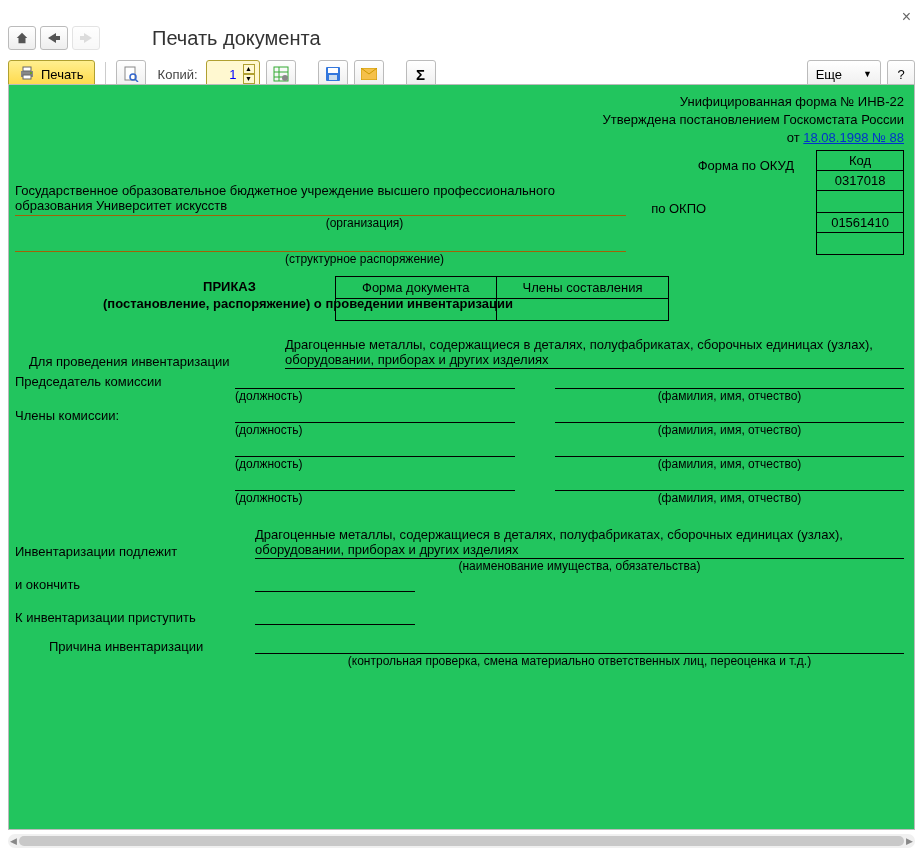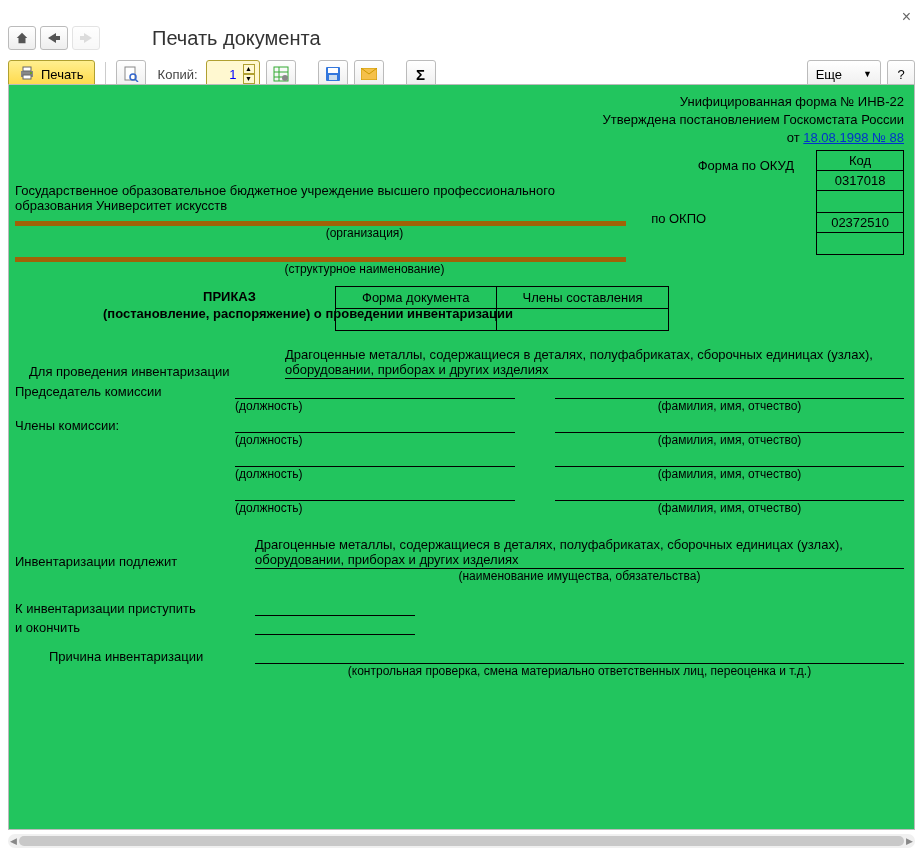--- a/index.html
+++ b/index.html
@@ -93,21 +93,21 @@
     background:#22c55e;
   }
   .doc-inner { padding: 8px 10px 6px 6px; font-size:13px; }
   .header-right { text-align:right; line-height:1.4; }
   a.link { color:#0033cc; text-decoration:underline; }
   .codes-table { border-collapse:collapse; float:right; }
   .codes-table td, .codes-table th {
     border:1px solid #000; padding:2px 14px; text-align:center; font-weight:normal;
   }
   .org-row { display:flex; align-items:flex-end; margin-top:6px; clear:left;}
-  .org-left { flex:1; border-bottom:5px solid #a16207; padding-bottom:8px; }
+  .org-left { flex:1; border-bottom:1px solid #a16207; padding-bottom:2px; }
   .org-label { width:80px; text-align:right; padding-right:6px; }
   .sub-label { text-align:center; font-size:12px; }
   .form-table { border-collapse:collapse; margin: 10px auto 6px; }
   .form-table th { border:1px solid #000; padding:3px 26px; font-weight:normal; font-size:13px;}
   .form-table td { border:1px solid #000; height:22px; }
   .prikaz-title { font-weight:bold; text-align:center; margin-top:-48px; margin-left:-460px;}
   .prikaz-sub { font-weight:bold; text-align:left; margin-left:88px; margin-top:2px;}
   .line-row { display:flex; align-items:flex-end; margin-top:14px; }
   .line-row .lbl { width:260px; }
   .line-row .val { flex:1; border-bottom:1px solid #000; padding-bottom:1px; }
@@ -230,21 +230,21 @@
           <tr>
             <th>Код</th>
           </tr>
     <tr>
             <td>0317018</td>
           </tr>
     <tr>
             <td style="height:22px;"></td>
           </tr>
     <tr>
-            <td>02372510</td>
+            <td>01561410</td>
           </tr>
     <tr>
             <td style="height:22px;"></td>
           </tr>
   </tbody>
       </table>
 
   <div style="text-align:right; margin-top:10px; padding-right:110px;">Форма по ОКУД</div>
 
   <div class="org-row" style="margin-top:10px;">
@@ -252,21 +252,21 @@
     <div class="org-label">по ОКПО</div>
     <div style="width:104px;"></div>
   </div>
   <div class="sub-label" style="margin-right:190px;">(организация)</div>
 
   <div class="org-row" style="margin-top:6px;">
     <div class="org-left" style="margin-right:6px; height:16px;"></div>
     <div class="org-label"></div>
     <div style="width:104px;"></div>
   </div>
-  <div class="sub-label" style="margin-right:190px;">(структурное наименование)</div>
+  <div class="sub-label" style="margin-right:190px;">(структурное распоряжение)</div>
 
   <table class="form-table" style="margin-left:320px;">
     <tbody>
           <tr>
       <th>Форма документа</th>
       <th>Члены составления</th>
     </tr>
     <tr>
             <td></td>
             <td></td>
@@ -325,27 +325,27 @@
     <div class="c2">(должность)</div>
     <div class="c3">(фамилия, имя, отчество)</div>
   </div>
 
   <div class="line-row" style="margin-top:22px;">
     <div class="lbl" style="width:240px;">Инвентаризации подлежит</div>
     <div class="val">Драгоценные металлы, содержащиеся в деталях, полуфабрикатах, сборочных единицах (узлах), оборудовании, приборах и других изделиях</div>
   </div>
   <div class="caption-center" style="margin-left:240px;">(наименование имущества, обязательства)</div>
 
+  <div class="line-row" style="margin-top:4px;">
+    <div class="lbl" style="width:240px;">и окончить</div>
+    <div class="val" style="flex:0 0 160px;"></div>
+    <div style="flex:1;"></div>
+  </div>
   <div class="line-row" style="margin-top:18px;">
     <div class="lbl" style="width:240px;">К инвентаризации приступить</div>
-    <div class="val" style="flex:0 0 160px;"></div>
-    <div style="flex:1;"></div>
-  </div>
-  <div class="line-row" style="margin-top:4px;">
-    <div class="lbl" style="width:240px;">и окончить</div>
     <div class="val" style="flex:0 0 160px;"></div>
     <div style="flex:1;"></div>
   </div>
 
   <div class="line-row" style="margin-top:14px;">
     <div class="lbl" style="width:240px; padding-left:34px;">Причина инвентаризации</div>
     <div class="val"></div>
   </div>
   <div class="caption-center" style="margin-left:240px;">(контрольная проверка, смена материально ответственных лиц, переоценка и т.д.)</div>
 

